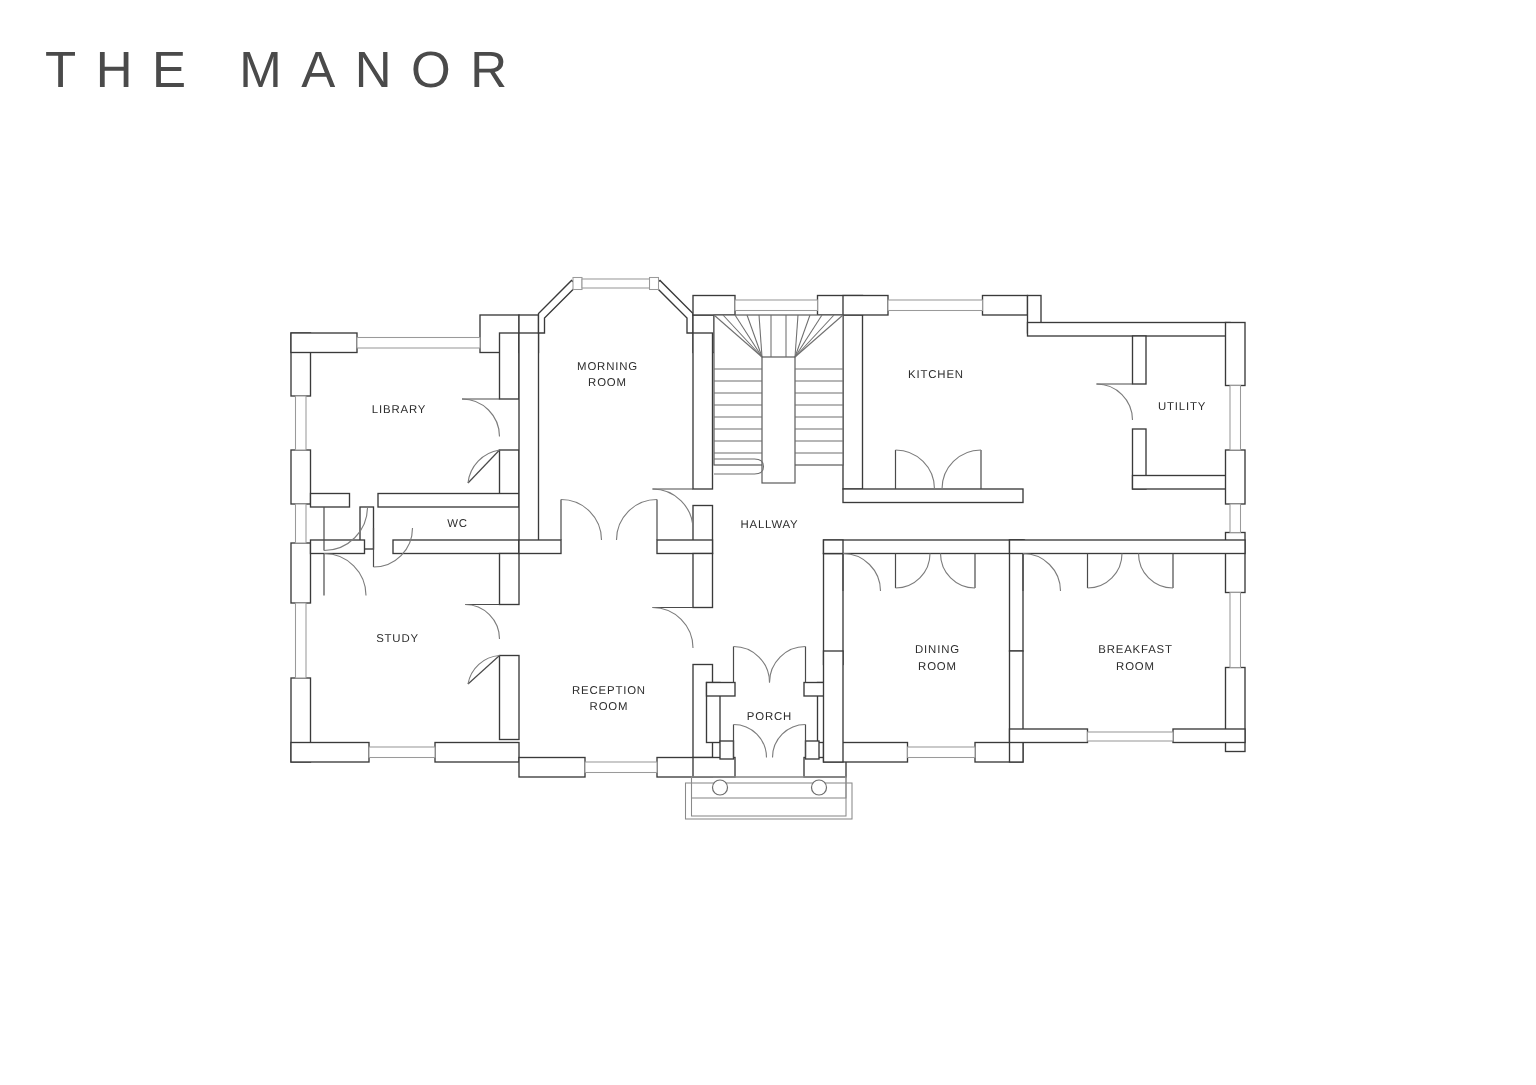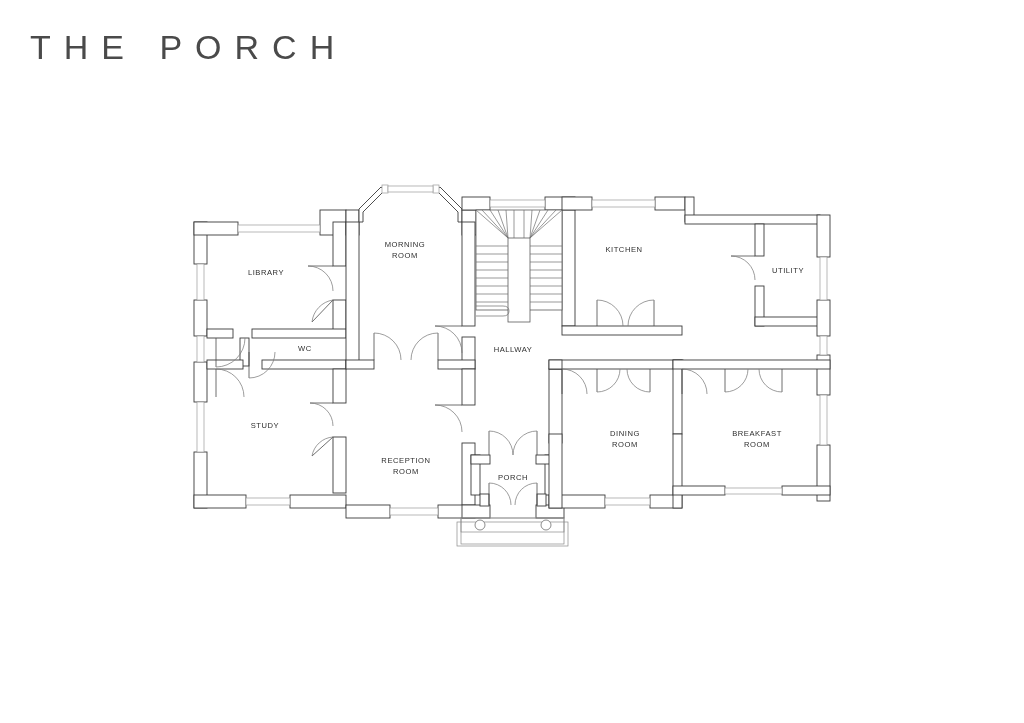--- a/index.html
+++ b/index.html
@@ -86,21 +86,21 @@
     font-size: 7.6px;
     fill: #2d2d2d;
     text-anchor: middle;
     letter-spacing: 0.55px;
     dominant-baseline: middle;
   }
 </style>
 </head>
 <body>
 
-<div id="page-title">THE PORCH</div>
+<div id="page-title">THE MANOR</div>
 
 <div id="plan-wrap">
   <svg id="floorplan" viewBox="0 0 1024 723" xmlns="http://www.w3.org/2000/svg">
 
     <g>
 
       <rect class="wall" x="194" y="222" width="13" height="42"></rect>
       <rect class="wall" x="194" y="300" width="13" height="36"></rect>
       <rect class="wall" x="194" y="362" width="13" height="40"></rect>
       <rect class="wall" x="194" y="452" width="13" height="56"></rect>

